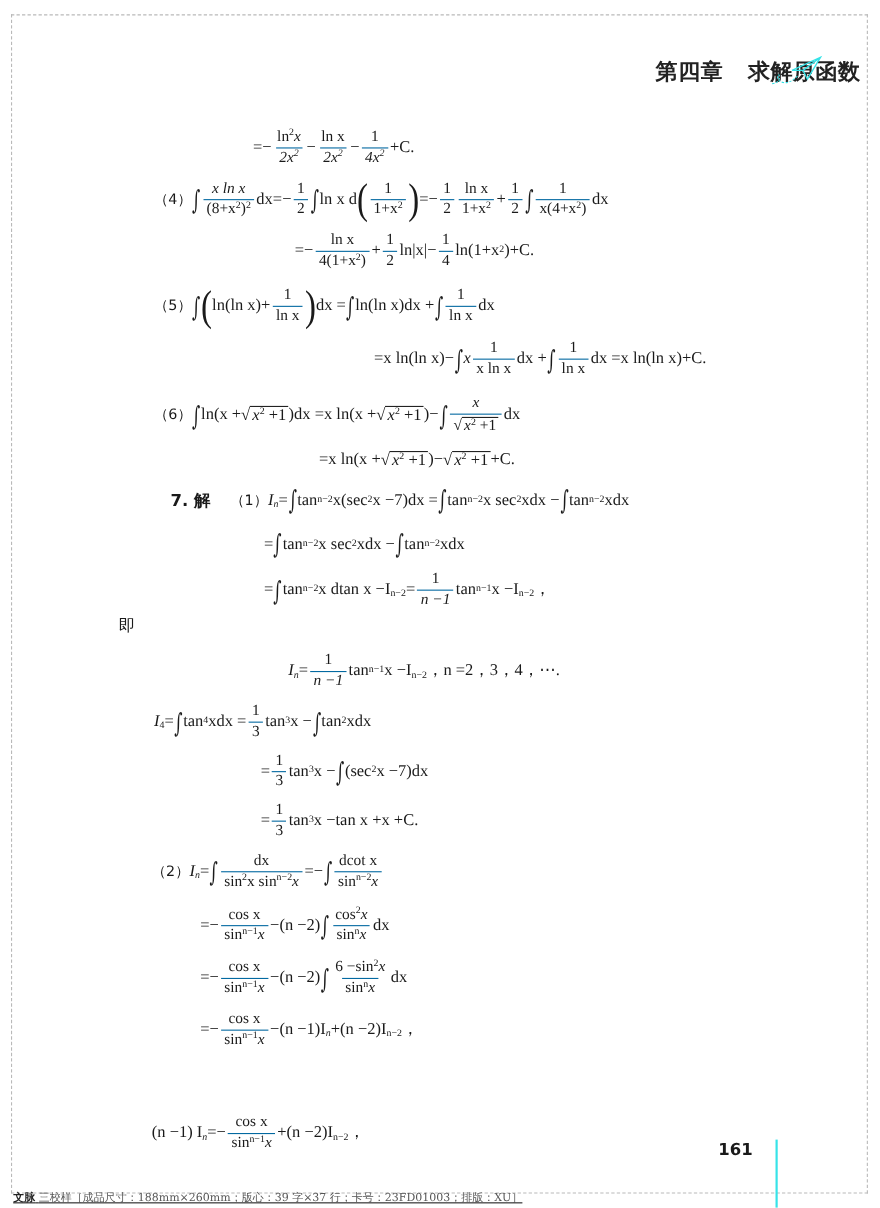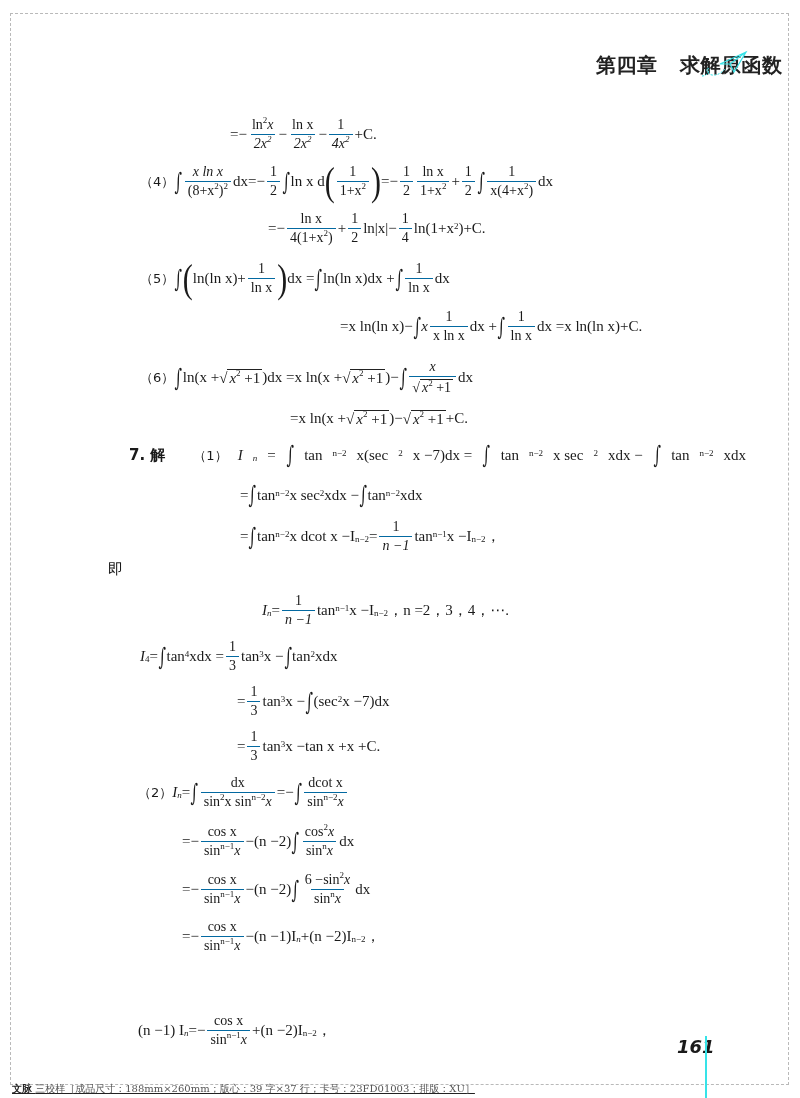--- a/index.html
+++ b/index.html
@@ -16,21 +16,21 @@
   .frac > .num { padding:0 3px 2px 3px; font-size:14px; }
   .frac > .den { border-top:1px solid #0369a1; padding:2px 3px 0 3px; font-size:14px; }
   .int { font-size:24px; font-family:"DejaVu Serif",serif; transform:scaleX(0.6); display:inline-block; margin:0 -2px; line-height:1; }
   .big { font-size:30px; transform:scaleY(1.3); display:inline-block; font-weight:200; }
   sup { font-size:9px; vertical-align:top; position:relative; top:-2px; }
   sub { font-size:9px; vertical-align:bottom; position:relative; top:3px; }
   .sqrt { display:inline-flex; align-items:flex-end; }
   .sqrt .rad { border-top:1px solid #222; padding:1px 2px 0 2px; }
   .label { font-family:"DejaVu Sans",sans-serif; font-size:13px; }
   .bold { font-weight:bold; font-family:"DejaVu Sans",sans-serif; }
-  .page-num { position:absolute; left:677px; top:1036px; font-family:"DejaVu Sans",sans-serif; font-weight:bold; font-size:18px;font-style:italic; }
+  .page-num { position:absolute; left:653px; top:1036px; font-family:"DejaVu Sans",sans-serif; font-weight:bold; font-size:15px; }
   .cyan-bar { position:absolute; left:705px; top:1036px; width:2px; height:62px; background:#36e3e8; }
   .footer { position:absolute; left:12px; top:1082px; font-size:10px; white-space:pre; font-family:"DejaVu Serif",serif; color:#222;text-decoration:underline; }
   .footer b { font-family:"DejaVu Sans",sans-serif; }
   .footer span.rest { color:#555; }
 </style>
 </head>
 <body>
 
 <div class="page-border"></div>
 
@@ -178,21 +178,21 @@
 </div>
 
 <div class="line" style="left:290px; top:410px;justify-content:space-between;">
   <span>=x ln(x +</span>
   <span class="sqrt">√<span class="rad"><span class="it">x</span><sup>2</sup><span> +1</span></span></span>
   <span>)−</span>
   <span class="sqrt">√<span class="rad"><span class="it">x</span><sup>2</sup><span> +1</span></span></span>
   <span>+C.</span>
 </div>
 
-<div class="line" style="left:129px; top:443px;gap:10px;">
+<div class="line" style="left:155px; top:443px;">
   <span class="bold">7. 解</span>
   <span class="label" style="margin-left:18px;">（1）</span>
   <span class="it">I</span>
     <sub class="it">n</sub>
   <span> =</span>
   <span class="int">∫</span>
     <span>tan</span>
     <sup>n−2</sup>
   <span>x(sec</span>
     <sup>2</sup>
@@ -221,21 +221,21 @@
     <span>tan</span>
     <sup>n−2</sup>
   <span>xdx</span>
 </div>
 
 <div class="line" style="left:240px; top:520px;">
   <span>=</span>
   <span class="int">∫</span>
     <span>tan</span>
     <sup>n−2</sup>
-  <span>x dcot x −I</span>
+  <span>x dtan x −I</span>
     <sub>n−2</sub>
   <span> =</span>
   <span class="frac">
       <span class="num">1</span>
       <span class="den it">n −1</span>
     </span>
   <span>tan</span>
     <sup>n−1</sup>
   <span>x −I</span>
     <sub>n−2</sub>

